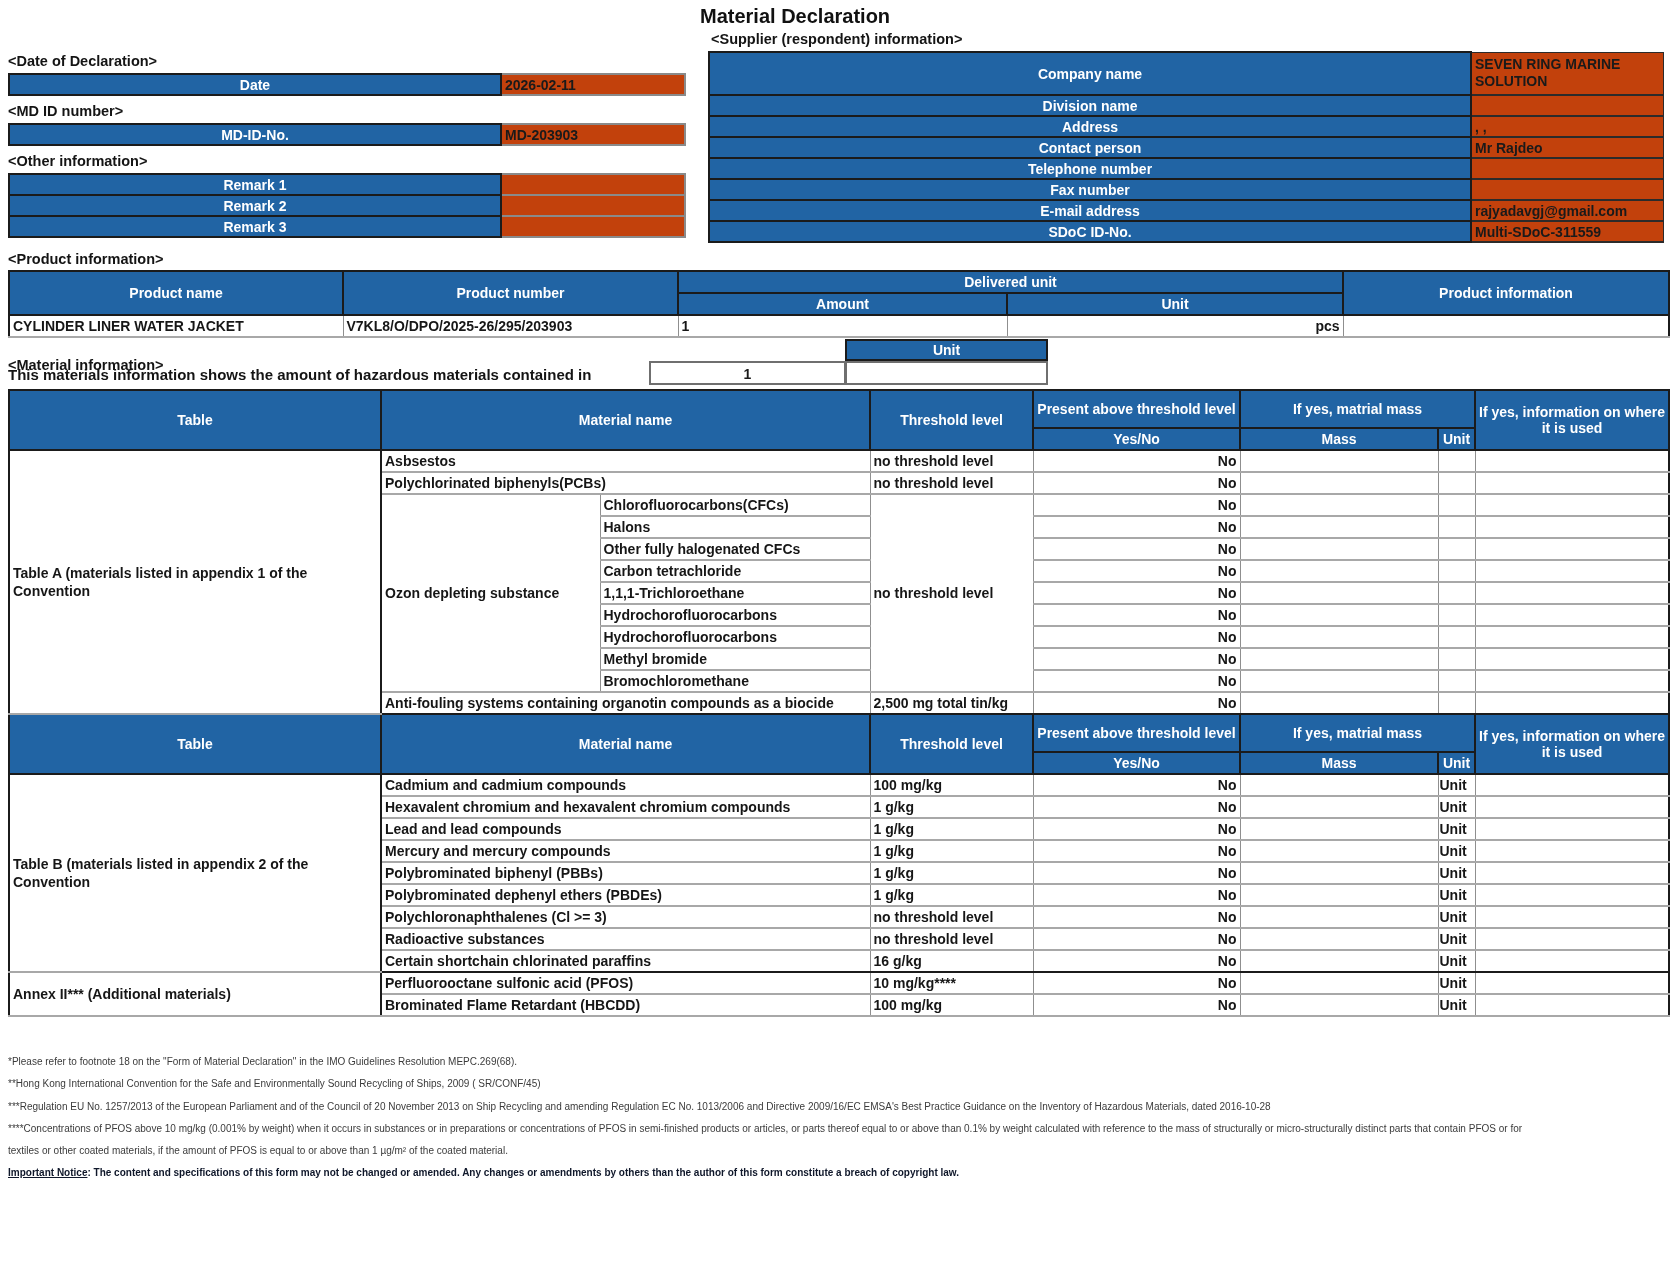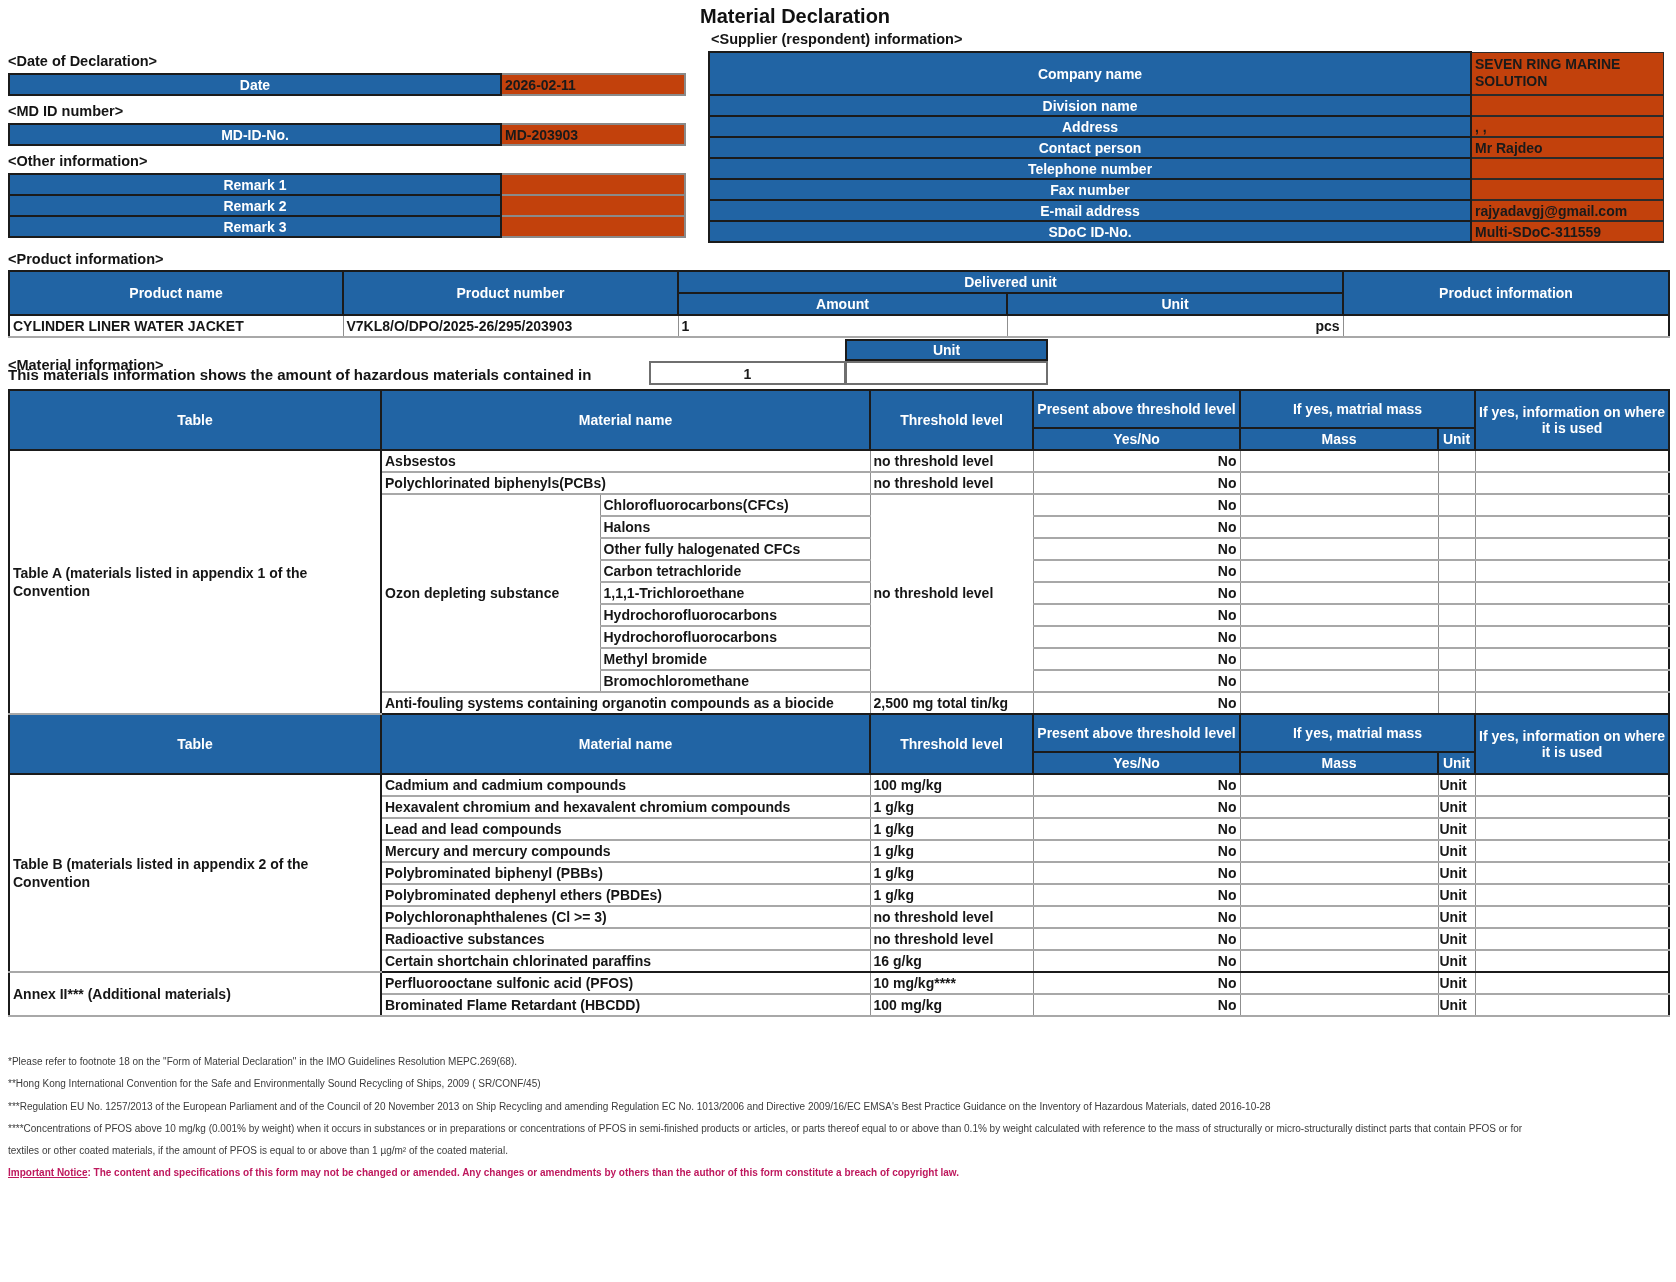--- a/index.html
+++ b/index.html
@@ -31,21 +31,21 @@
   td.matg{vertical-align:middle;}
   tr.dark td{border-bottom:2px solid #1b1b1b;}
   td.unitc{padding:0 1px;overflow:hidden;}
   
   .mini{box-sizing:border-box;font-size:14px;font-weight:bold;line-height:22px;}
   .mini.blue{background:var(--blue,#2164a4);color:#fff;text-align:center;border:2px solid #1b1b1b;}
   .mini.white{border:2px solid #6f6f6f;text-align:center;background:#fff;}
   .sentence{font-size:15px;font-weight:bold;color:#141414;}
   
   .foot p{margin:0 0 1px 0;font-size:10px;line-height:21.4px;color:#3b3b3b;font-weight:normal;}
-  .foot p.notice{color:#be185d;font-weight:bold;}
+  .foot p.notice{color:#0f172a;font-weight:bold;}
   .foot .nlabel{text-decoration:underline;}
 </style>
 </head>
 <body>
 
 <div class="page">
 
   <div class="abs title" style="left:700px;top:5px;">Material Declaration</div>
   <div class="abs sec-heading" style="left:711px;top:30px;">&lt;Supplier (respondent) information&gt;</div>
 

